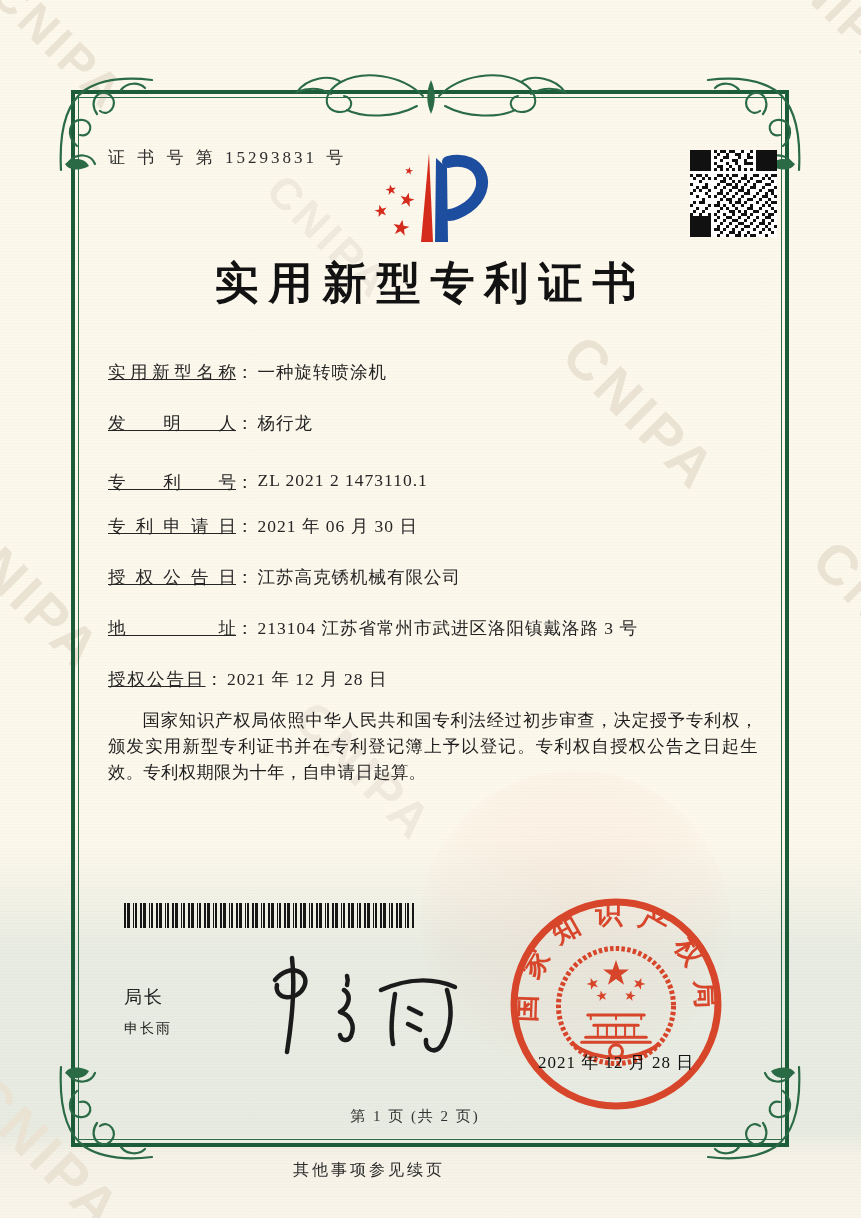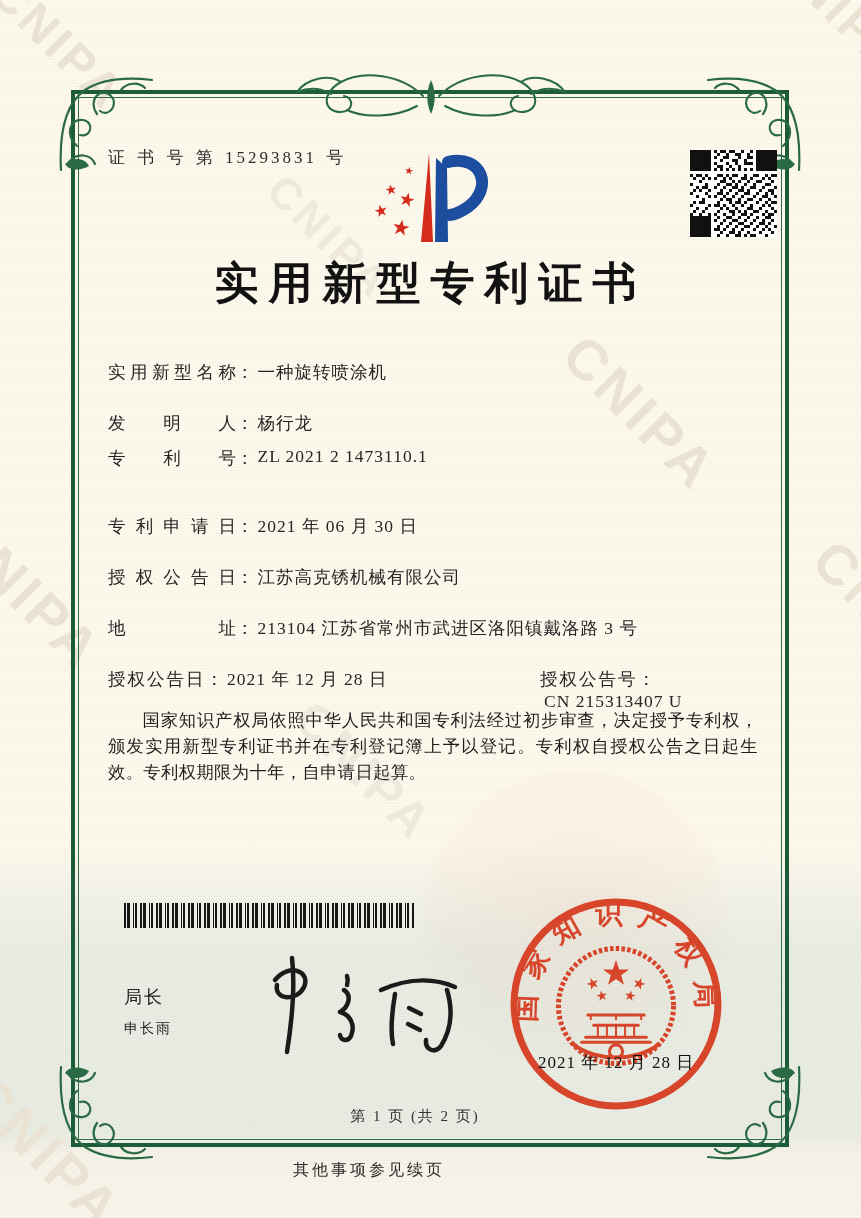--- a/index.html
+++ b/index.html
@@ -33,24 +33,24 @@
   .cert-no{
     position:absolute;left:108px;top:146px;font-size:17px;color:#2e2e2e;
     letter-spacing:3px;word-spacing:2px;
   }
   .title{
     position:absolute;left:0;top:254px;width:861px;text-align:center;
     font-size:44px;font-weight:700;color:#121212;letter-spacing:10px;
   }
   
   .row{position:absolute;left:108px;width:660px;height:26px;font-size:17.5px;color:#262626;}
-  .row .lbl{display:inline-block;width:128px;text-align:justify;text-align-last:justify;vertical-align:top;}
+  .row .lbl{display:inline-block;width:128px;text-align:justify;text-align-last:justify;vertical-align:top;text-decoration:underline;}
   .row .colon{display:inline-block;vertical-align:top;}
   .row .val{display:inline-block;margin-left:4px;letter-spacing:1px;vertical-align:top;white-space:nowrap;}
-  .r0{top:360px}.r1{top:411px}.r2{top:446px}.r3{top:514px}.r4{top:565px}.r5{top:616px}.r6{top:667px}
+  .r0{top:360px}.r1{top:411px}.r2{top:470px}.r3{top:514px}.r4{top:565px}.r5{top:616px}.r6{top:667px}
   .grant-no{position:absolute;left:432px;top:0;}
   .grant-no .lbl2{display:inline-block;letter-spacing:2px;}
   
   .body-text{
     position:absolute;left:108px;top:708px;width:650px;
     font-size:17.3px;line-height:26px;color:#1e1e1e;text-align:justify;letter-spacing:0.4px;
   }
   .body-text p{margin:0;text-indent:2em;}
   
   .barcode{
@@ -193,23 +193,20 @@
   <span class="lbl">专利申请日</span><span class="colon">：</span><span class="val">2021 年 06 月 30 日</span>
 </div>
 <div class="row r4">
   <span class="lbl">授权公告日</span><span class="colon">：</span><span class="val">江苏高克锈机械有限公司</span>
 </div>
 <div class="row r5">
   <span class="lbl">地址</span><span class="colon">：</span><span class="val">213104 江苏省常州市武进区洛阳镇戴洛路 3 号</span>
 </div>
 <div class="row r6">
   <span class="lbl" style="width:auto;letter-spacing:2px;">授权公告日</span><span class="colon">：</span><span class="val">2021 年 12 月 28 日</span>
-  <span class="grant-no">
-    <span class="lbl2">授权公告号</span><span class="colon">：</span><span class="val">CN 215313407 U</span>
-  </span>
 </div>
 
 <div class="body-text">
   <p>国家知识产权局依照中华人民共和国专利法经过初步审查，决定授予专利权，颁发实用新型专利证书并在专利登记簿上予以登记。专利权自授权公告之日起生效。专利权期限为十年，自申请日起算。</p>
 </div>
 
 <div class="barcode"></div>
 
 <div class="signer-title">局长</div>
 <div class="signer-name">申长雨</div>

